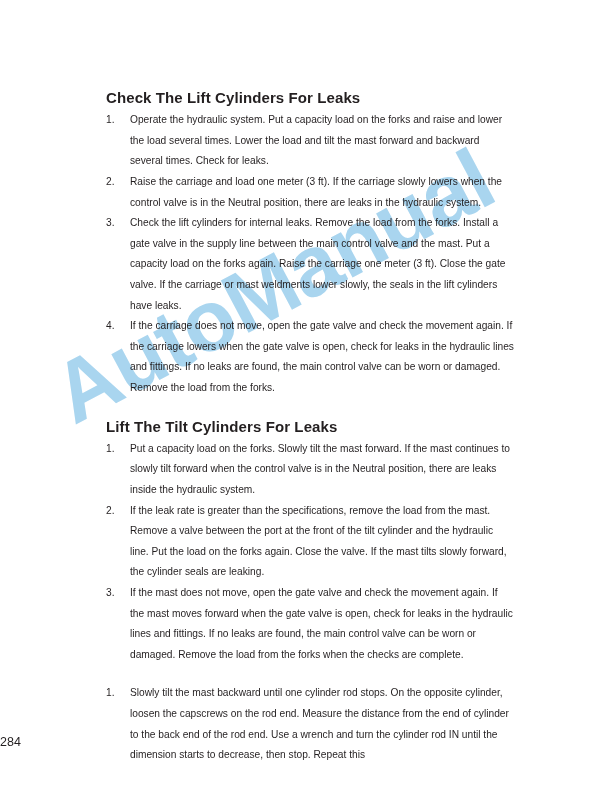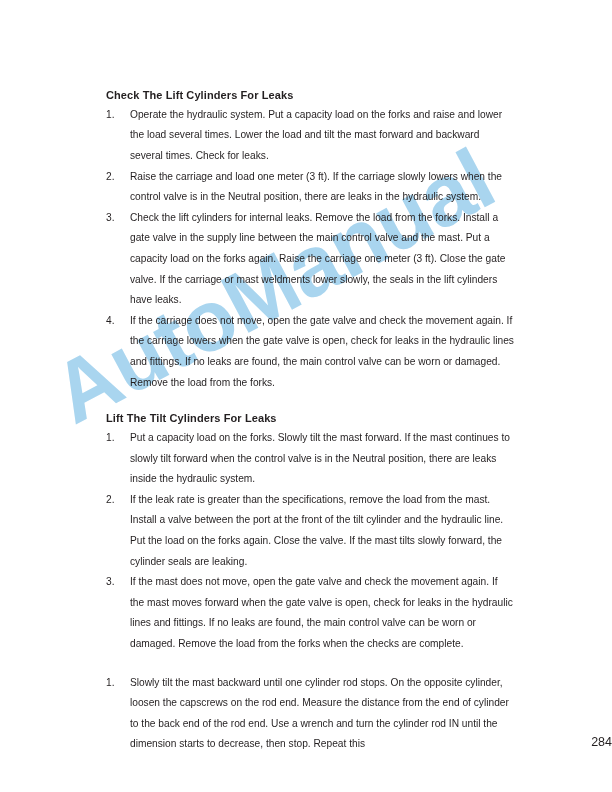--- a/index.html
+++ b/index.html
@@ -43,21 +43,21 @@
   #content {
     position: absolute;
     left: 106px;
     top: 88px;
     width: 408px;
     z-index: 2;
   }
   .heading {
     font-family: "Liberation Sans", sans-serif;
     font-weight: bold;
-    font-size: 11px;
+    font-size: 15px;
     color: #231f20;
     line-height: 1.35;
     margin: 0 0 2px 0;
     letter-spacing: 0.1px;
   }
   ol.steps {
     list-style: none;
     margin: 0;
     padding: 0;
   }
@@ -81,21 +81,21 @@
     color: #231f20;
   }
   .blockgap {
     height: 18px;
   }
   #page-number {
     position: absolute;
     left: 0;
     top: 735px;
     width: 612px;
-    text-align: right;
+    text-align: left;
     font-family: "Liberation Sans", sans-serif;
     font-size: 12.5px;
     color: #231f20;
     z-index: 2;
   }
 </style>
 </head>
 <body>
 
 <div id="page">
@@ -127,21 +127,21 @@
     <div class="blockgap"></div>
 
     <h2 class="heading">Lift The Tilt Cylinders For Leaks</h2>
     <ol class="steps">
       <li>
         <span class="num">1.</span>
         <span class="txt">Put a capacity load on the forks. Slowly tilt the mast forward. If the mast continues to slowly tilt forward when the control valve is in the Neutral position, there are leaks inside the hydraulic system.</span>
       </li>
       <li>
         <span class="num">2.</span>
-        <span class="txt">If the leak rate is greater than the specifications, remove the load from the mast. Install a valve between the port at the front of the tilt cylinder and the hydraulic line. Put the load on the forks again. Close the valve. If the mast tilts slowly forward, the cylinder seals are leaking.</span>
+        <span class="txt">If the leak rate is greater than the specifications, remove the load from the mast. Remove a valve between the port at the front of the tilt cylinder and the hydraulic line. Put the load on the forks again. Close the valve. If the mast tilts slowly forward, the cylinder seals are leaking.</span>
       </li>
       <li>
         <span class="num">3.</span>
         <span class="txt">If the mast does not move, open the gate valve and check the movement again. If the mast moves forward when the gate valve is open, check for leaks in the hydraulic lines and fittings. If no leaks are found, the main control valve can be worn or damaged. Remove the load from the forks when the checks are complete.</span>
       </li>
     </ol>
 
     <div class="blockgap"></div>
 
     <ol class="steps">

